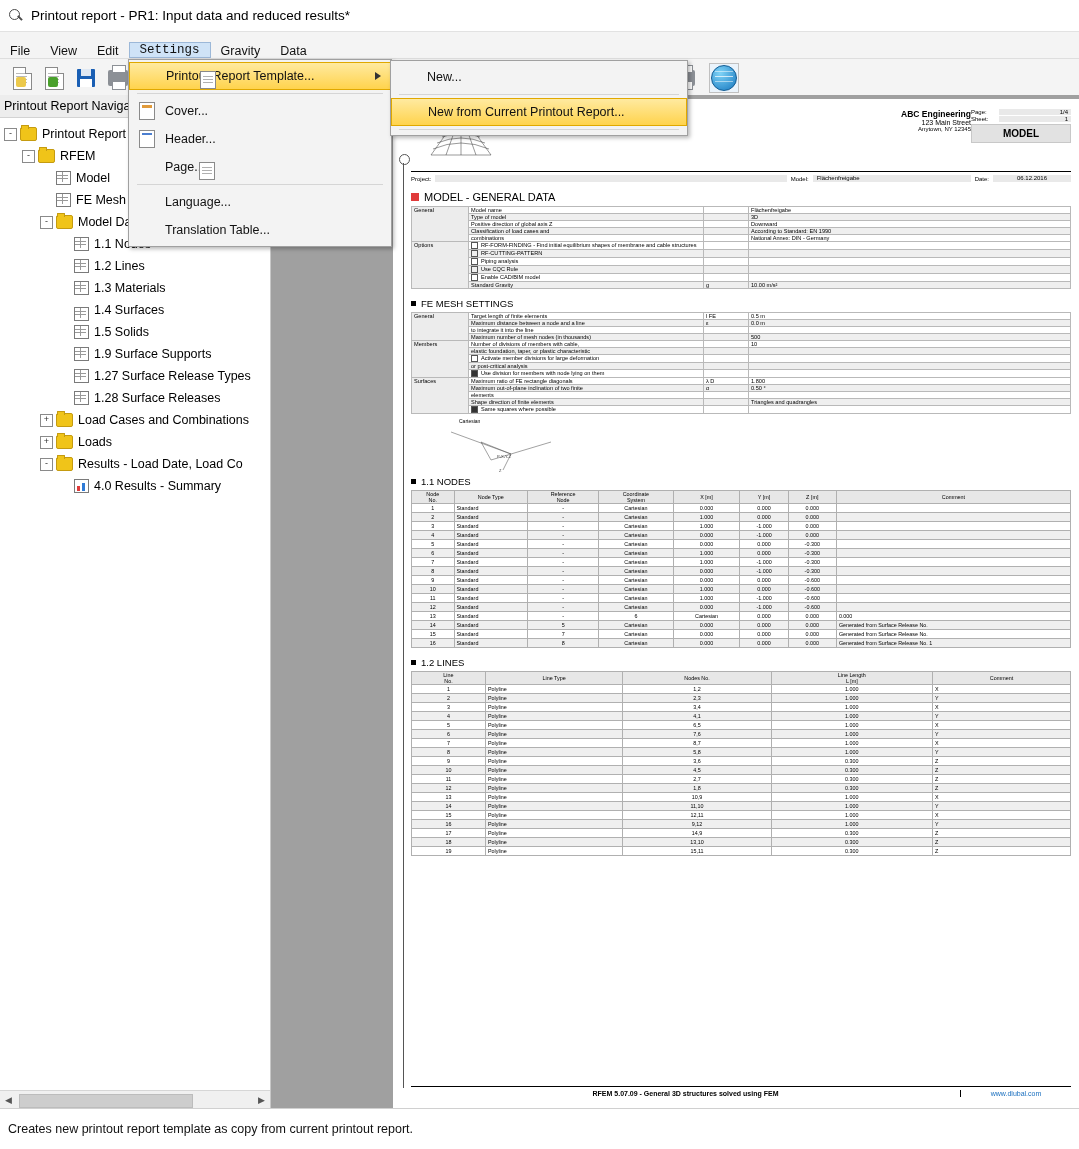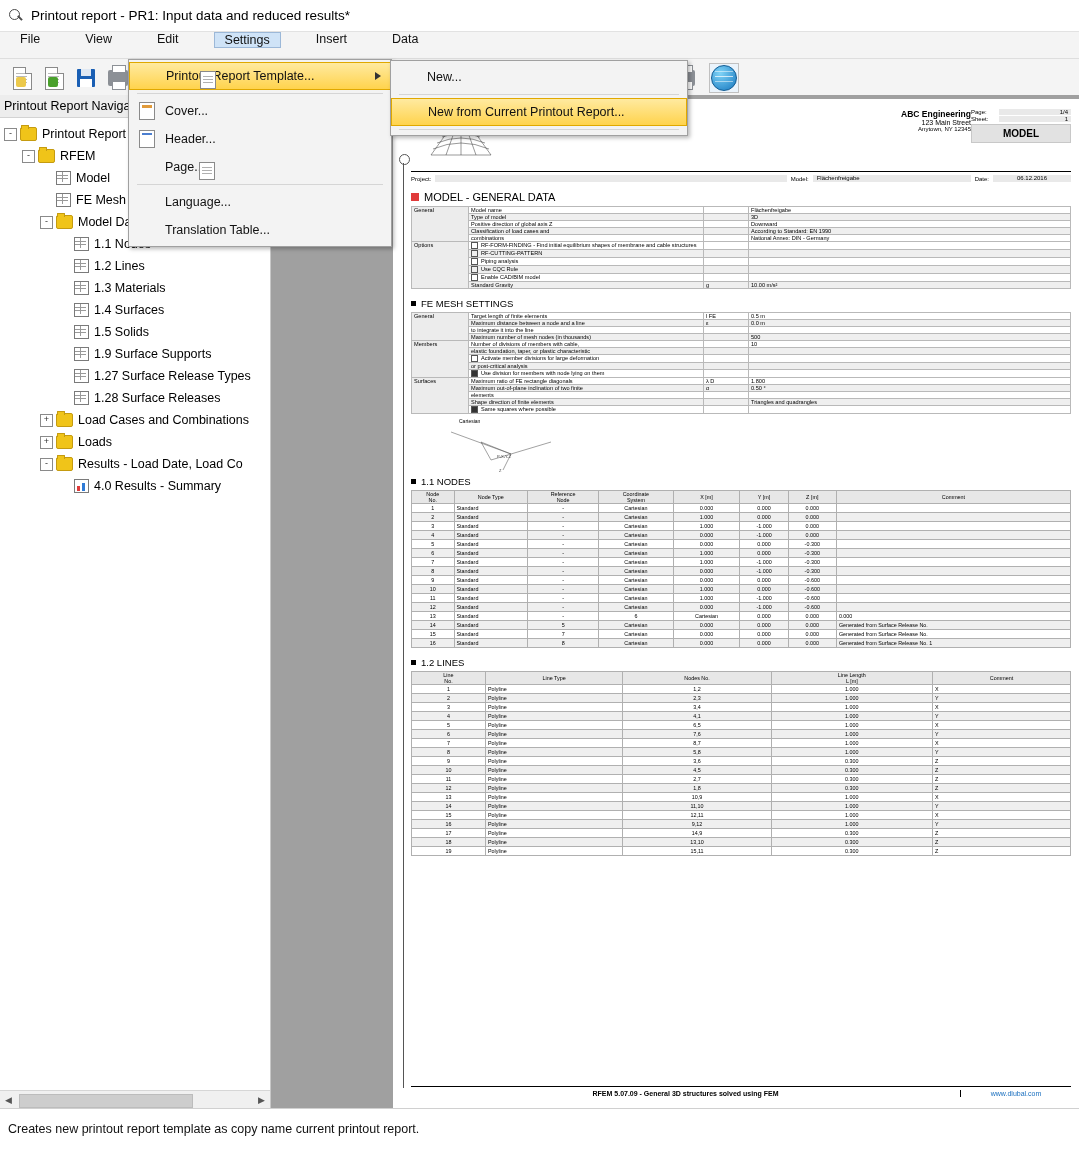--- a/index.html
+++ b/index.html
@@ -20,29 +20,27 @@
   .titlebar .tb-icon{width:16px;height:16px;position:relative;}
   .tb-icon .lens{
     position:absolute;left:1px;top:1px;width:9px;height:9px;border:1.5px solid #4a4a4a;border-radius:50%;
   }
   .tb-icon .handle{
     position:absolute;left:9px;top:9px;width:6px;height:1.8px;background:#4a4a4a;transform:rotate(45deg);
   }
   .titlebar .title{font-size:13.5px;color:#000;}
   
   .menubar{
-    height:26px;display:flex;align-items:flex-start;background:#f4f4f4;border-bottom:1px solid #dedede;
-    padding-left:10px;
-    gap:25px;
+    height:26px;display:flex;align-items:flex-end;background:#f4f4f4;border-bottom:1px solid #dedede;
   }
   .menubar .m{
     padding:0 10px;display:flex;align-items:center;font-size:12.5px;color:#111;
   }
   .menubar .m.active{
-    background:#cfe3f7;border:1px solid #9cb8d8;box-sizing:border-box;
+    background:#cfe3f7;border:1px solid #9cb8d8;box-sizing:border-box;font-family:Liberation Mono, monospace;
   }
   
   .toolbar{
     height:38px;background:#f4f4f4;border-bottom:1px solid #d8d8d8;
     display:flex;align-items:center;padding-left:8px;gap:4px;position:relative;
   }
   .tbtn{width:28px;height:28px;position:relative;display:flex;align-items:center;justify-content:center;}
   .doc{width:17px;height:21px;background:#ffffff;border:1px solid #8a8a8a;position:relative;}
   .doc:after{content:"";position:absolute;right:-1px;top:-1px;width:6px;height:6px;background:#f4f4f4;border-left:1px solid #8a8a8a;border-bottom:1px solid #8a8a8a;}
   .doc .lines{position:absolute;left:2px;top:5px;width:11px;height:1px;background:#b9b9b9;box-shadow:0 3px 0 #b9b9b9,0 6px 0 #b9b9b9,0 9px 0 #b9b9b9;}
@@ -187,21 +185,21 @@
       <span class="handle"></span>
   </span>
   <span class="title">Printout report - PR1: Input data and reduced results*</span>
 </div>
 
 <div class="menubar">
   <div class="m">File</div>
   <div class="m">View</div>
   <div class="m">Edit</div>
   <div class="m active">Settings</div>
-  <div class="m">Insert</div>
+  <div class="m">Gravity</div>
   <div class="m">Data</div>
 </div>
 
 <div class="toolbar">
   <div class="tbtn">
     <span class="doc">
         <span class="lines"></span>
         <span class="badge-y"></span>
       </span>
   </div>
@@ -267,21 +265,21 @@
         <div class="node" style="padding-left: 54px;">
           <span class="exp hidden"></span>
           <span class="sheeticon grid"></span>
           <span>1.2 Lines</span>
         </div>
         <div class="node" style="padding-left: 54px;">
           <span class="exp hidden"></span>
           <span class="sheeticon grid"></span>
           <span>1.3 Materials</span>
         </div>
-        <div class="node" style="padding-left: 54px;">
+        <div class="node" style="padding-left: 54px; align-items: flex-end;">
           <span class="exp hidden"></span>
           <span class="sheeticon grid"></span>
           <span>1.4 Surfaces</span>
         </div>
         <div class="node" style="padding-left: 54px;">
           <span class="exp hidden"></span>
           <span class="sheeticon grid"></span>
           <span>1.5 Solids</span>
         </div>
         <div class="node" style="padding-left: 54px;">
@@ -912,14 +910,14 @@
 </div>
 
 <div class="menu2">
   <div class="mi plain">New...</div>
   <div class="sep"></div>
   <div class="mi hl plain">New from Current Printout Report...</div>
   <div class="sep"></div>
 </div>
 
 <div class="statusbar">
-  <span>Creates new printout report template as copy name current printout report.</span>
+  <span>Creates new printout report template as copy from current printout report.</span>
 </div>
 
 </body></html>

